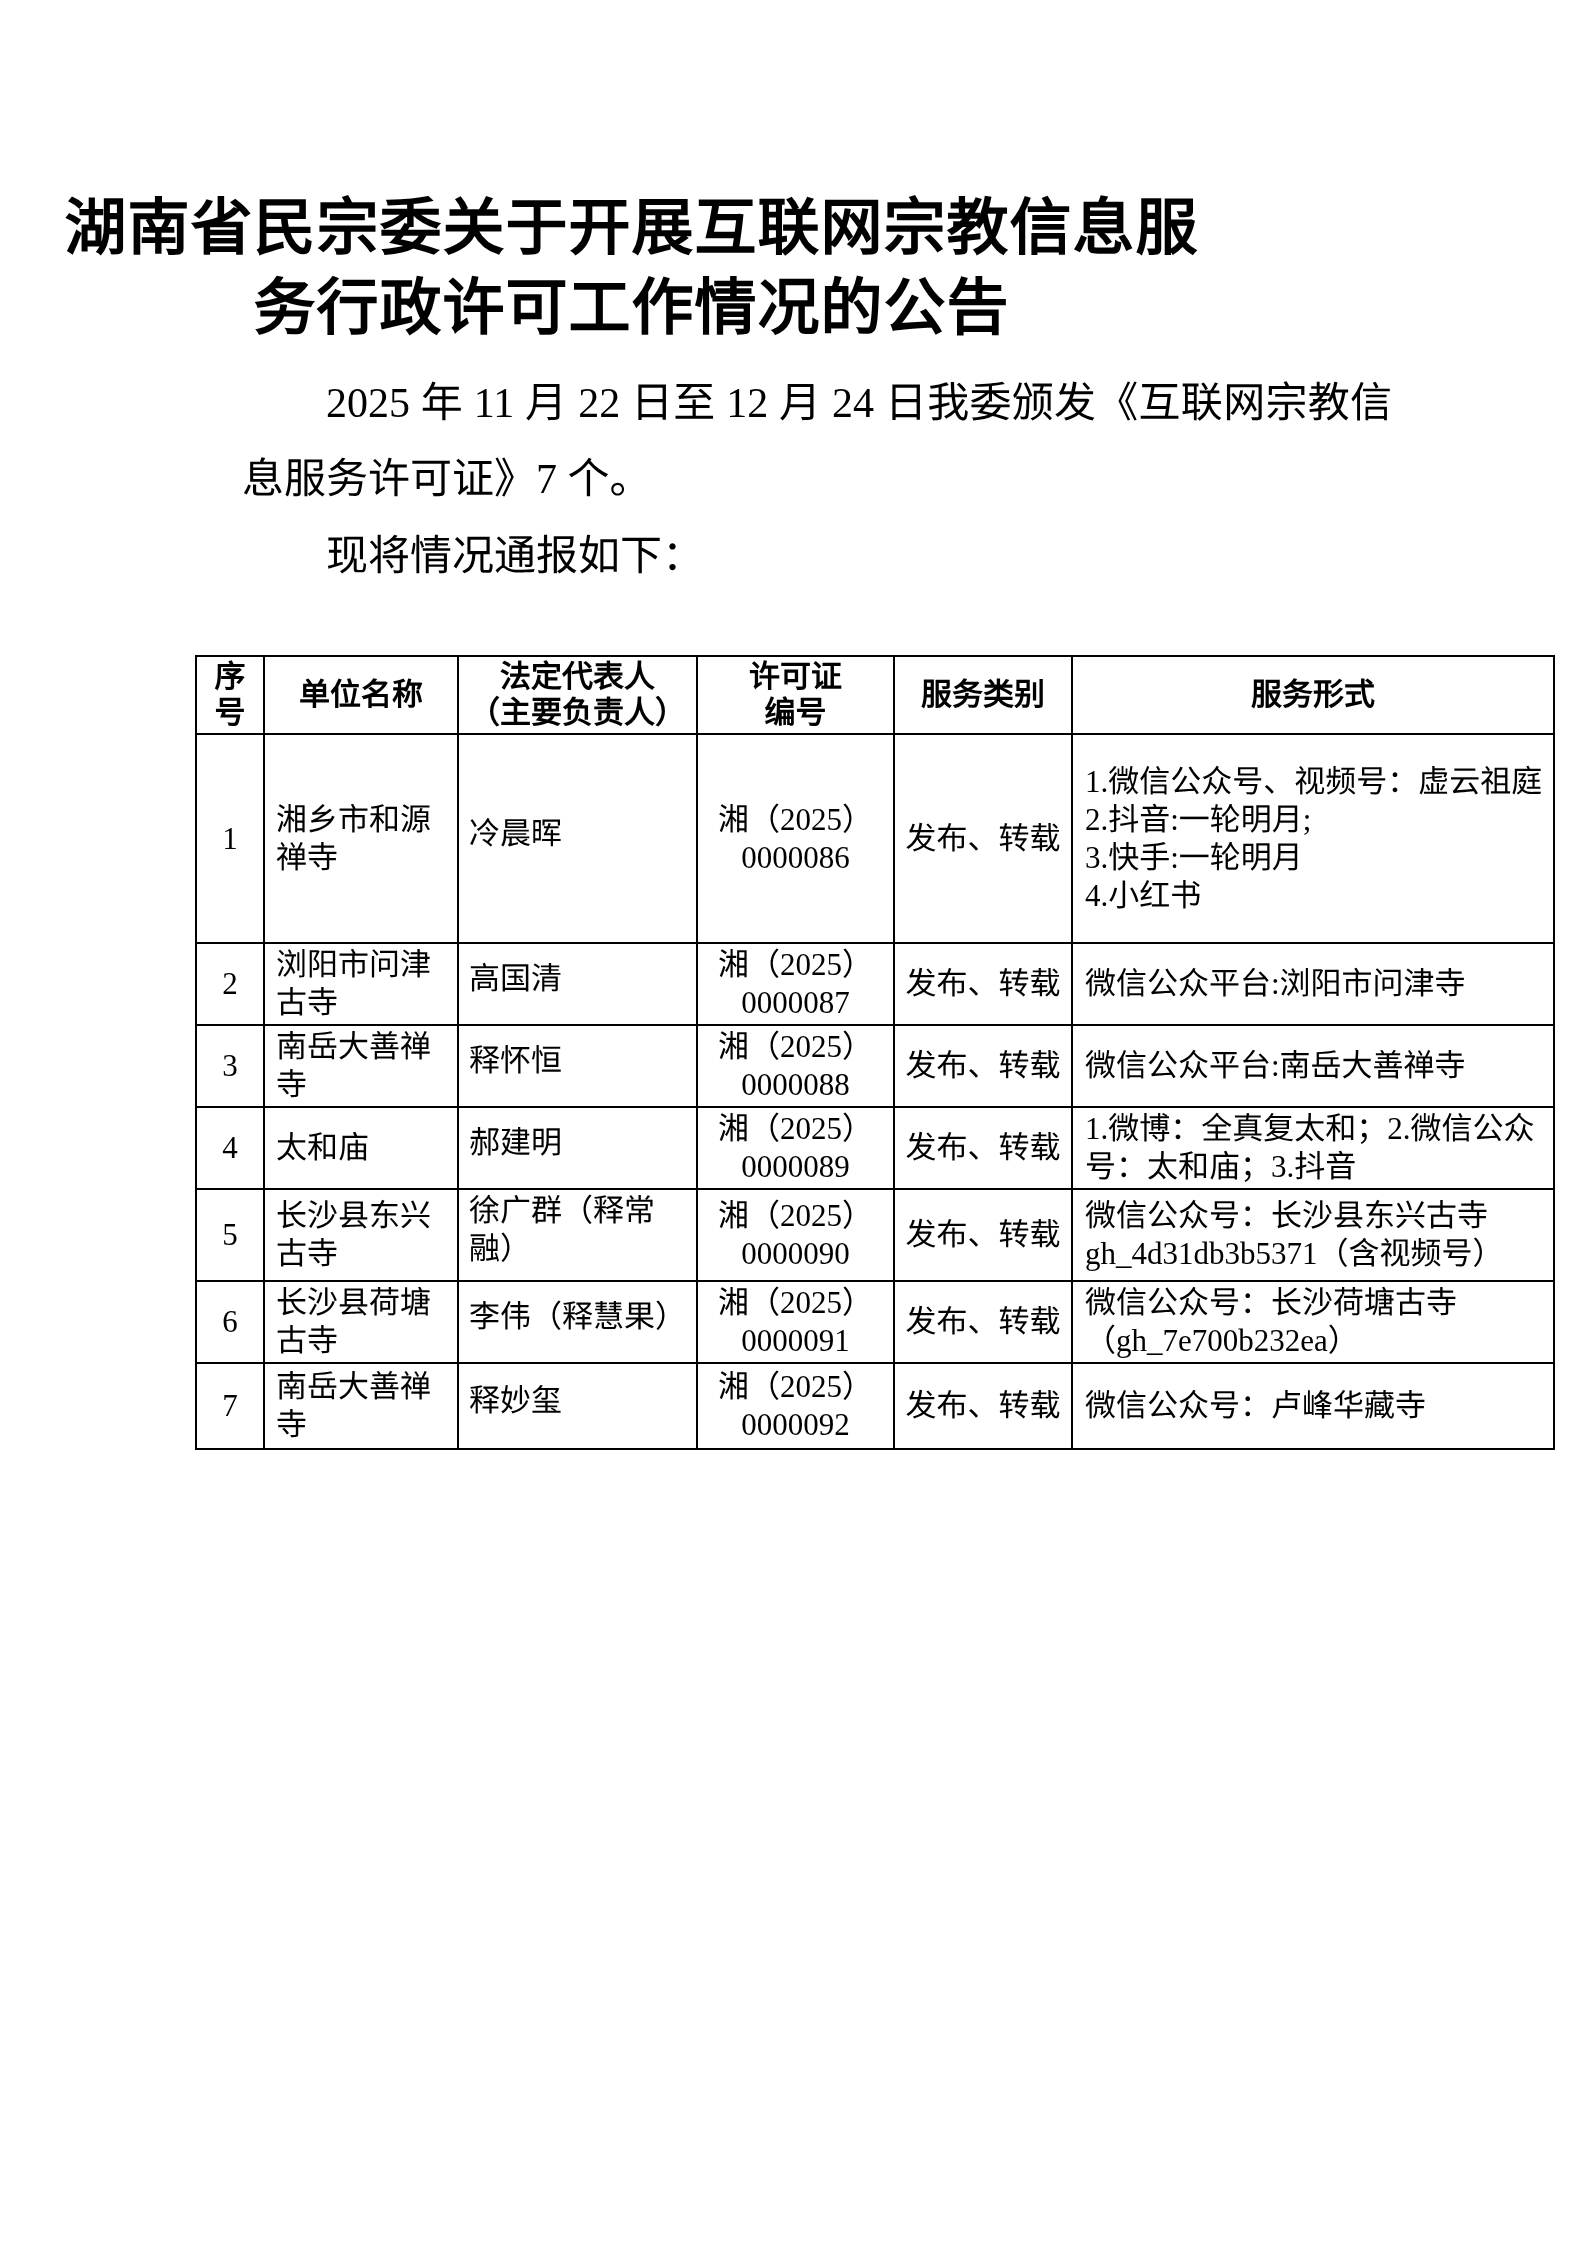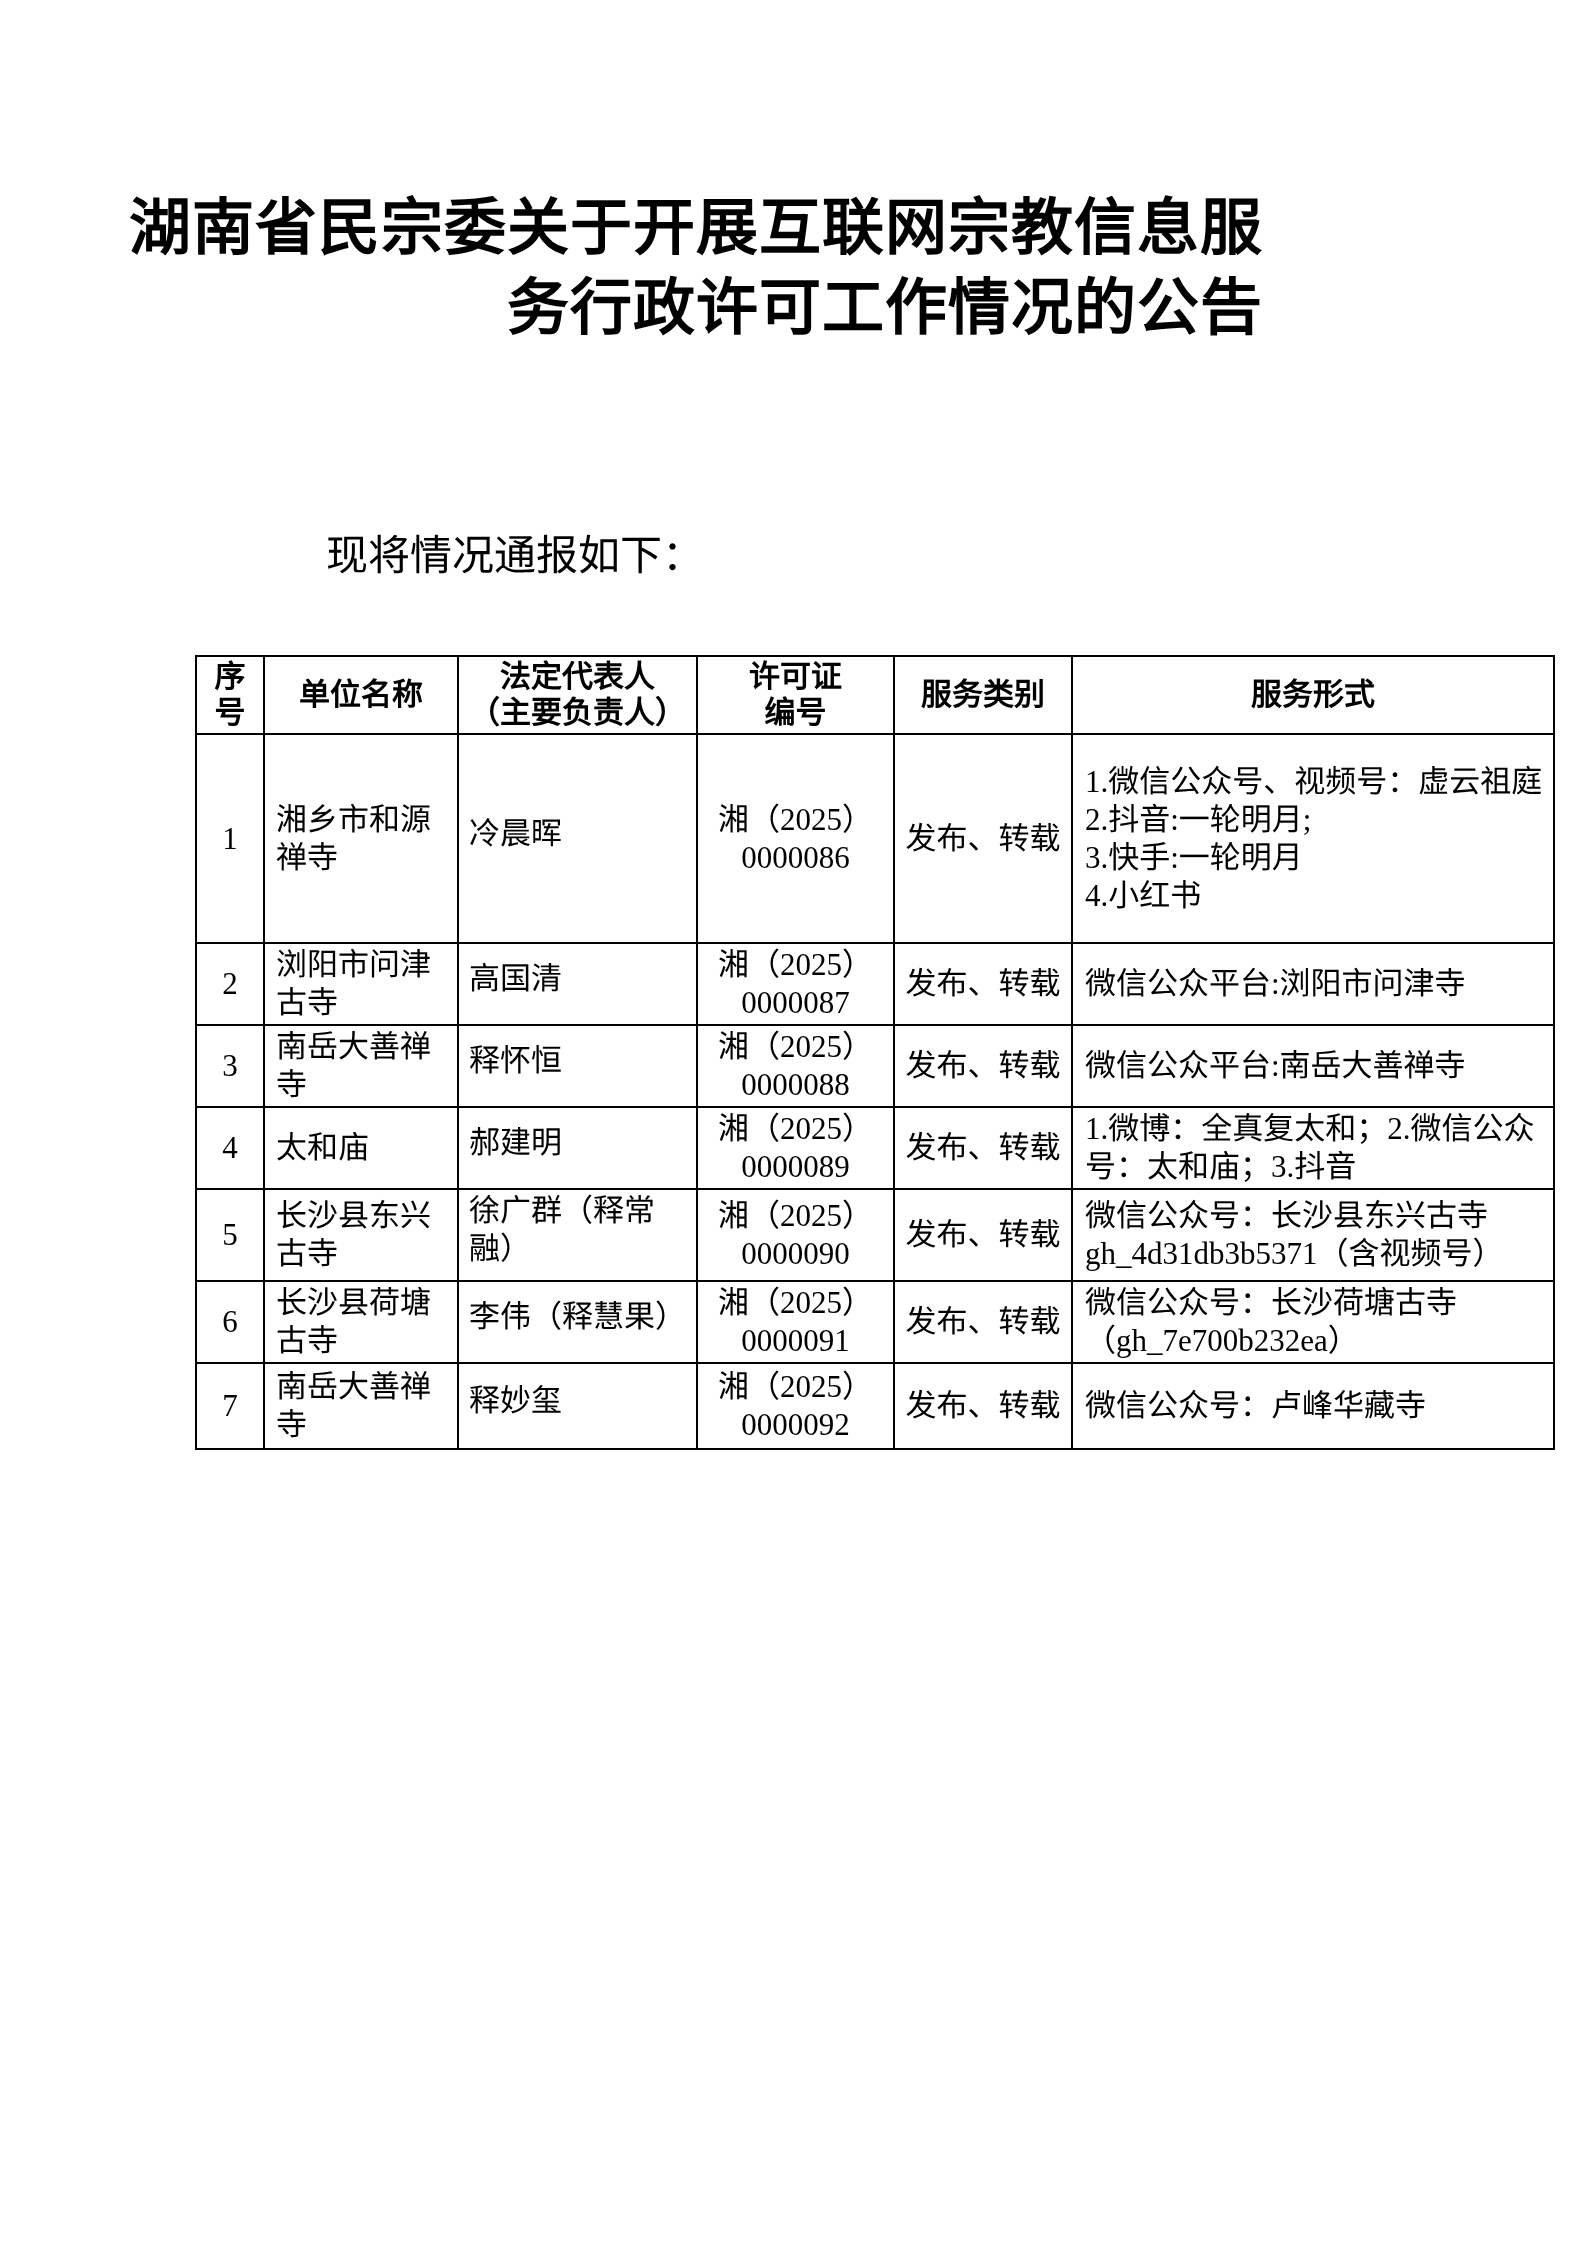--- a/index.html
+++ b/index.html
@@ -20,21 +20,21 @@
     width: 1587px; height: 2245px;
     background: #ffffff;
     overflow: hidden;
   }
   .doc-title {
     position: absolute;
     top: 188px;
     left: 0;
     width: 1263px;
     margin: 0;
-    text-align: right;
+    text-align: center;
     font-weight: bold;
     font-size: 62px;
     line-height: 80px;
     white-space: pre-line;
     letter-spacing: 1px;
   }
   .para {
     position: absolute;
     left: 242px;
     width: 1150px;
@@ -89,20 +89,21 @@
   td.cell-form { text-align: left;   padding: 2px 8px 2px 12px; margin-top: 28px; }
 </style>
 </head>
 <body>
 
 <div class="page">
 
   <h1 class="doc-title">湖南省民宗委关于开展互联网宗教信息服
 务行政许可工作情况的公告</h1>
 
+  <p class="para" id="para-issuance">2025 年 11 月 22 日至 12 月 24 日我委颁发《互联网宗教信息服务许可证》7 个。</p>
 
   <p class="para" id="para-intro">现将情况通报如下：</p>
 
   <table class="license-table">
     <colgroup>
       <col style="width:68px">
       <col style="width:194px">
       <col style="width:239px">
       <col style="width:197px">
       <col style="width:178px">

